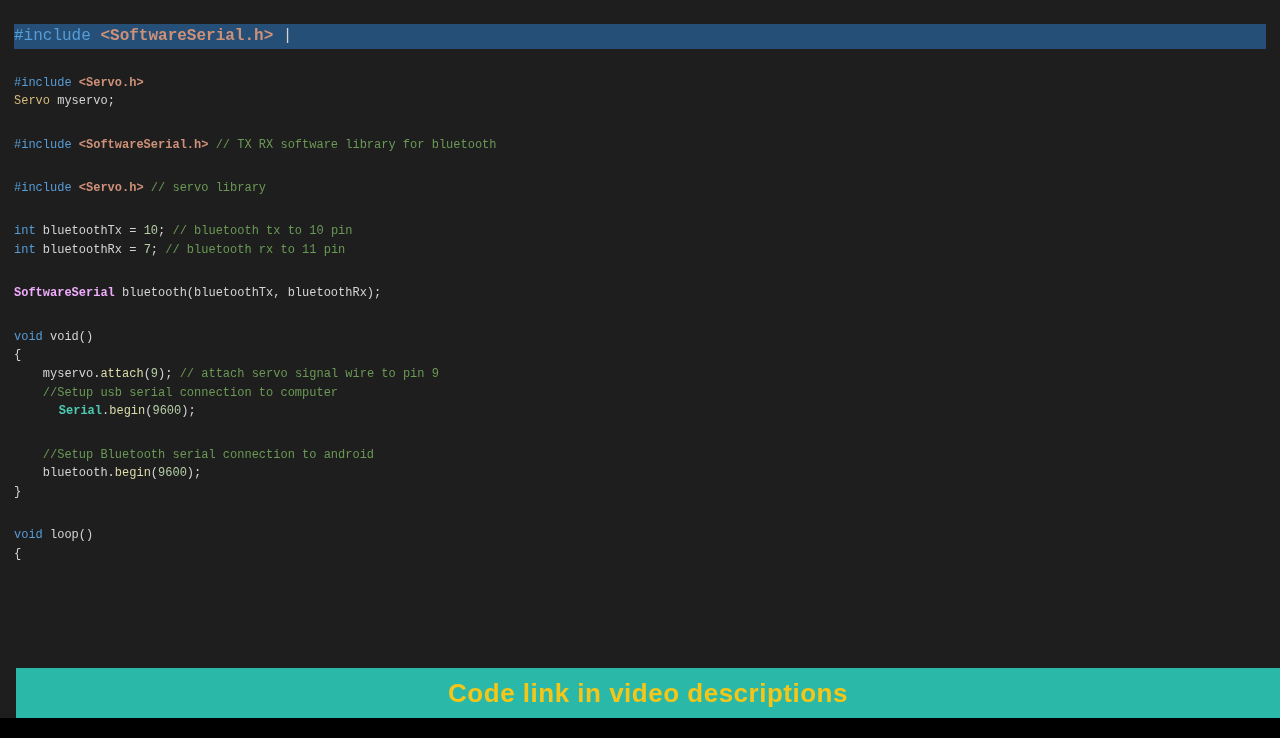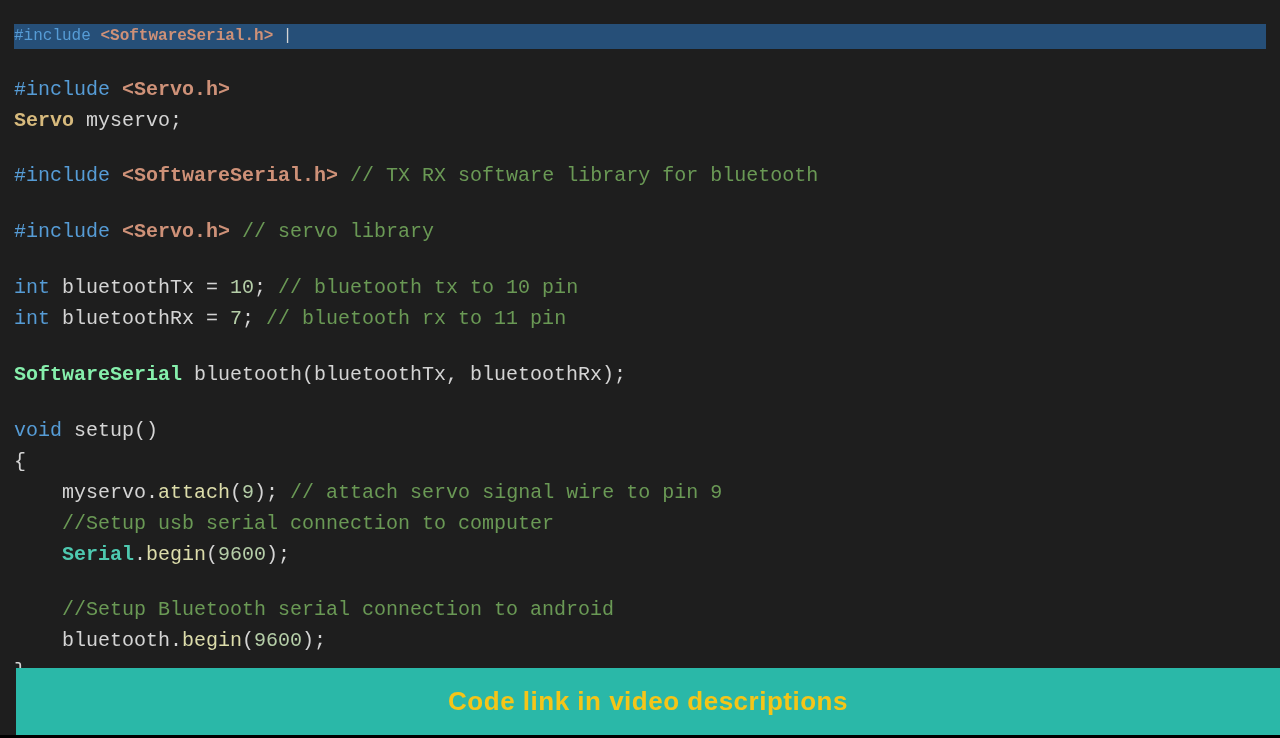--- a/index.html
+++ b/index.html
@@ -17,46 +17,46 @@
       background: #1e1e1e;
       padding: 24px 14px;
       line-height: 1.55;
       height: 668px;
       overflow: hidden;
     }
 
     .code-line {
       white-space: pre;
       display: block;
-      font-size: 20px;
+      font-size: 12px;
     }
 
     .blank { height: 1.55em; display: block; }
 
     
     .kw-directive { color: #569cd6; } 
     .kw-type { color: #569cd6; } 
-    .kw-servo-class { color: #d7ba7d; font-weight: bold; } 
-    .kw-softserial { color: #86efac; font-weight: bold; margin-top: 36px; } 
-    .kw-serial { color: #4ec9b0; font-weight: bold; } 
+    .kw-servo-class { color: #d7ba7d; font-weight: normal; } 
+    .kw-softserial { color: #f0abfc; font-weight: bold; margin-top: 36px; } 
+    .kw-serial { color: #4ec9b0; font-weight: bold; margin-left: 16px; } 
     .lib-name { color: #ce9178; font-weight: bold; } 
     .method { color: #dcdcaa; } 
     .comment { color: #6a9955; }
     .number { color: #b5cea8; }
     .plain { color: #d4d4d4; }
     .highlight-line {
       background: #264f78;
       display: block;
       white-space: pre;
       font-size: 16px;
     }
 
     #banner {
       background: #2ab8a8;
-      height: 67px;
+      height: 50px;
       display: flex;
       align-items: center;
       justify-content: center;
       margin-left: 16px;
     }
     #banner-text {
       color: #f5c518;
       font-family: Arial, sans-serif;
       font-size: 26px;
       font-weight: bold;
@@ -79,21 +79,21 @@
     <span class="blank"></span>
     <span class="code-line"><span class="kw-directive">#include</span><span class="plain"> </span><span class="lib-name">&lt;SoftwareSerial.h&gt;</span><span class="plain"> </span><span class="comment">// TX RX software library for bluetooth</span></span>
     <span class="blank"></span>
     <span class="code-line"><span class="kw-directive">#include</span><span class="plain"> </span><span class="lib-name">&lt;Servo.h&gt;</span><span class="plain"> </span><span class="comment">// servo library</span></span>
     <span class="blank"></span>
     <span class="code-line"><span class="kw-type">int</span><span class="plain"> bluetoothTx = </span><span class="number">10</span><span class="plain">; </span><span class="comment">// bluetooth tx to 10 pin</span></span>
     <span class="code-line"><span class="kw-type">int</span><span class="plain"> bluetoothRx = </span><span class="number">7</span><span class="plain">; </span><span class="comment">// bluetooth rx to 11 pin</span></span>
     <span class="blank"></span>
     <span class="code-line"><span class="kw-softserial">SoftwareSerial</span><span class="plain"> bluetooth(bluetoothTx, bluetoothRx);</span></span>
     <span class="blank"></span>
-    <span class="code-line"><span class="kw-type">void</span><span class="plain"> setup()</span></span>
+    <span class="code-line"><span class="kw-type">void</span><span class="plain"> void()</span></span>
     <span class="code-line"><span class="plain">{</span></span>
     <span class="code-line"><span class="plain">    myservo.</span><span class="method">attach</span><span class="plain">(</span><span class="number">9</span><span class="plain">); </span><span class="comment">// attach servo signal wire to pin 9</span></span>
     <span class="code-line"><span class="plain">    </span><span class="comment">//Setup usb serial connection to computer</span></span>
     <span class="code-line"><span class="plain">    </span><span class="kw-serial">Serial</span><span class="plain">.</span><span class="method">begin</span><span class="plain">(</span><span class="number">9600</span><span class="plain">);</span></span>
     <span class="blank"></span>
     <span class="code-line"><span class="plain">    </span><span class="comment">//Setup Bluetooth serial connection to android</span></span>
     <span class="code-line"><span class="plain">    bluetooth.</span><span class="method">begin</span><span class="plain">(</span><span class="number">9600</span><span class="plain">);</span></span>
     <span class="code-line"><span class="plain">}</span></span>
     <span class="blank"></span>
     <span class="code-line"><span class="kw-type">void</span><span class="plain"> loop()</span></span>

